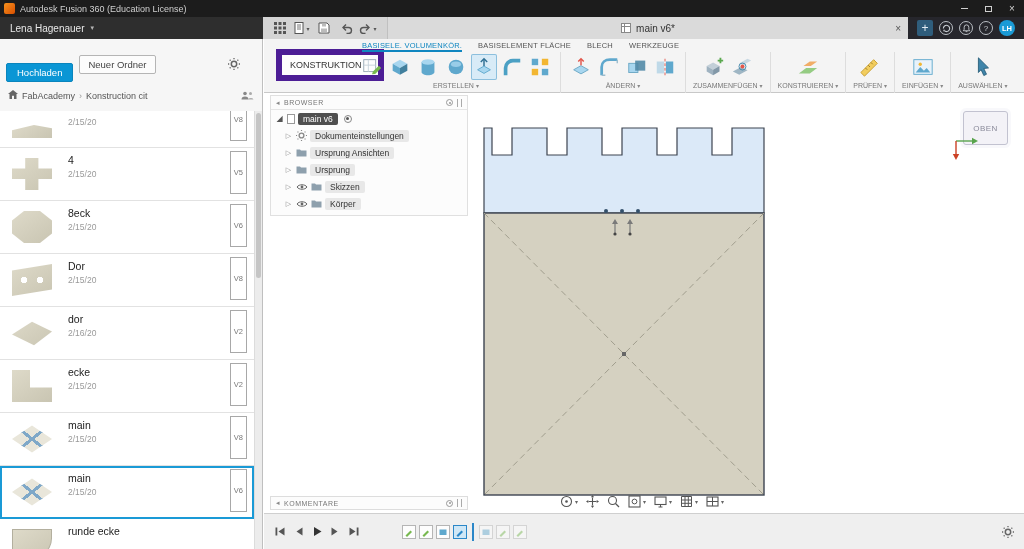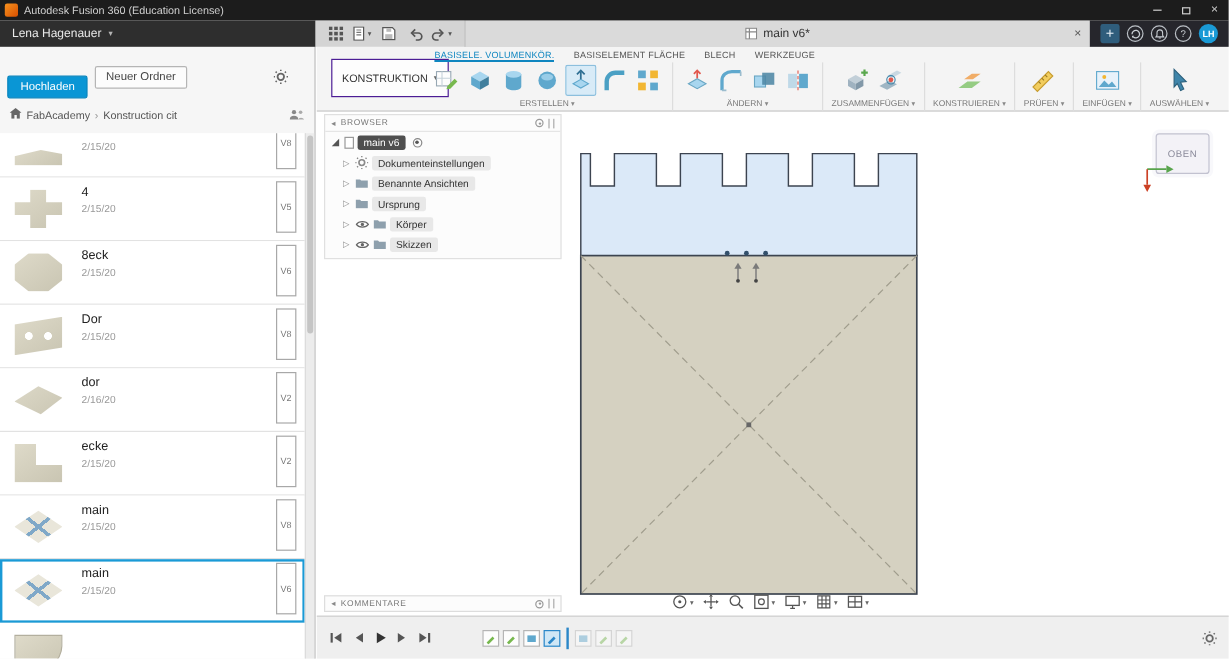--- a/index.html
+++ b/index.html
@@ -64,21 +64,21 @@
   [data-shape="rounded"] .shape { border-radius:0 0 70% 0; border:1px solid #b3af9e; }
   .fi-name { margin-left:68px; padding-top:6px; font-size:10.5px; color:#222; }
   .fi-date { margin-left:68px; margin-top:3px; font-size:8.5px; color:#999; }
   .first .fi-date { margin-top:6px; }
   .fi-ver { position:absolute; right:7px; bottom:6px; border:1px solid #a8a8a8; color:#777; font-size:7.5px; padding:16px 3px; background:#fff; }
   .dp-scrollbar { position:absolute; right:0; top:72px; bottom:0; width:8px; background:#ececec; border-left:1px solid #dcdcdc; }
   .dp-thumbbar { margin:2px 1px; height:165px; background:#c5c5c5; border-radius:3px; }
 
   
   .ribbon { position:absolute; left:264px; right:0; top:39px; height:54px; background:#f4f4f4; border-bottom:1px solid #c8c8c8; z-index:15; }
-  .konstruktion-btn { position:absolute; left:12px; top:10px; height:32px; display:flex; align-items:center; gap:5px; padding:0 8px; background:#fdfdfd; border:1px solid #4c1d95; font-size:9px; color:#333; }
+  .konstruktion-btn { position:absolute; left:12px; top:10px; height:32px; display:flex; align-items:center; gap:5px; padding:0 8px; background:#fdfdfd; border:6px solid #4c1d95; font-size:9px; color:#333; }
   .konstruktion-btn .caret { font-size:6px; color:#666; }
   .ribbon-main { position:absolute; left:88px; top:0; right:0; height:100%; }
   .ribbon-tabs { display:flex; gap:16px; height:13px; align-items:stretch; padding-left:10px; font-size:7.5px; letter-spacing:.2px; color:#555; }
   .rtab { display:flex; align-items:center; white-space:nowrap; }
   .rtab.active { color:#0f86c0; box-shadow:inset 0 -2px 0 #0f86c0; }
   .ribbon-groups { display:flex; height:41px; }
   .rgroup { display:flex; flex-direction:column; align-items:center; padding:1px 7px 0; border-right:1px solid #ddd; }
   .rgroup:last-child { border-right:none; }
   .rg-icons { display:flex; align-items:center; gap:2px; height:27px; }
   .ricon { width:26px; height:26px; display:flex; align-items:center; justify-content:center; border-radius:2px; }
@@ -309,20 +309,21 @@
           <div class="shape"></div>
         </div>
       <div class="fi-name">main</div>
       <div class="fi-date">2/15/20</div>
       <div class="fi-ver">V6</div>
     </div>
     <div class="file-item">
       <div class="thumb" data-shape="rounded">
           <div class="shape"></div>
         </div>
+      <div class="fi-name">runde ecke</div>
     </div>
   </div>
   <div class="dp-scrollbar">
       <div class="dp-thumbbar"></div>
     </div>
 </div>
 
 <div class="ribbon">
   <div class="konstruktion-btn">
     <span>KONSTRUKTION</span>
@@ -570,50 +571,50 @@
           <path d="M6 1.2V0M6 10.8V12M1.2 6H0M10.8 6H12M2.6 2.6 1.7 1.7M9.4 9.4l.9.9M9.4 2.6l.9-.9M2.6 9.4l-.9.9" stroke="#8a8a8a" stroke-width="1.3"></path>
           <circle cx="6" cy="6" r="2.6" fill="none" stroke="#8a8a8a" stroke-width="1.5"></circle>
         </svg>
       <span class="pill">Dokumenteinstellungen</span>
     </div>
     <div class="br-row">
       <span class="tri">▷</span>
       <svg width="11" height="9" viewBox="0 0 11 9">
           <path d="M0.5 1.5h3.5l1 1h5.5v6H0.5z" fill="#8ea0ad"></path>
         </svg>
-      <span class="pill">Benannte Ansichten</span>
+      <span class="pill">Ursprung Ansichten</span>
     </div>
     <div class="br-row">
       <span class="tri">▷</span>
       <svg width="11" height="9" viewBox="0 0 11 9">
           <path d="M0.5 1.5h3.5l1 1h5.5v6H0.5z" fill="#8ea0ad"></path>
         </svg>
       <span class="pill">Ursprung</span>
     </div>
     <div class="br-row">
       <span class="tri">▷</span>
       <svg width="12" height="8" viewBox="0 0 12 8">
           <path d="M1 4C3 1 9 1 11 4 9 7 3 7 1 4z" fill="none" stroke="#666"></path>
           <circle cx="6" cy="4" r="1.4" fill="#666"></circle>
         </svg>
       <svg width="11" height="9" viewBox="0 0 11 9">
           <path d="M0.5 1.5h3.5l1 1h5.5v6H0.5z" fill="#8ea0ad"></path>
         </svg>
-      <span class="pill">Körper</span>
+      <span class="pill">Skizzen</span>
     </div>
     <div class="br-row">
       <span class="tri">▷</span>
       <svg width="12" height="8" viewBox="0 0 12 8">
           <path d="M1 4C3 1 9 1 11 4 9 7 3 7 1 4z" fill="none" stroke="#666"></path>
           <circle cx="6" cy="4" r="1.4" fill="#666"></circle>
         </svg>
       <svg width="11" height="9" viewBox="0 0 11 9">
           <path d="M0.5 1.5h3.5l1 1h5.5v6H0.5z" fill="#8ea0ad"></path>
         </svg>
-      <span class="pill">Skizzen</span>
+      <span class="pill">Körper</span>
     </div>
   </div>
 
   <div class="comments panel-hdr">
     <span class="ph-arrow">◂</span>
     <span>KOMMENTARE</span>
     <span class="ph-dot"></span>
     <span class="ph-grip"></span>
   </div>
 

